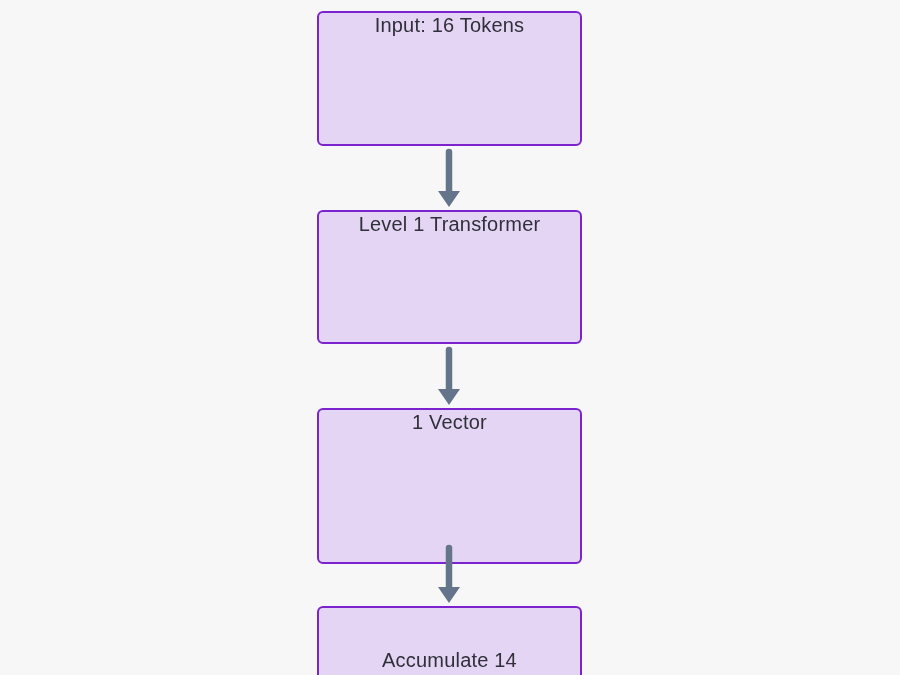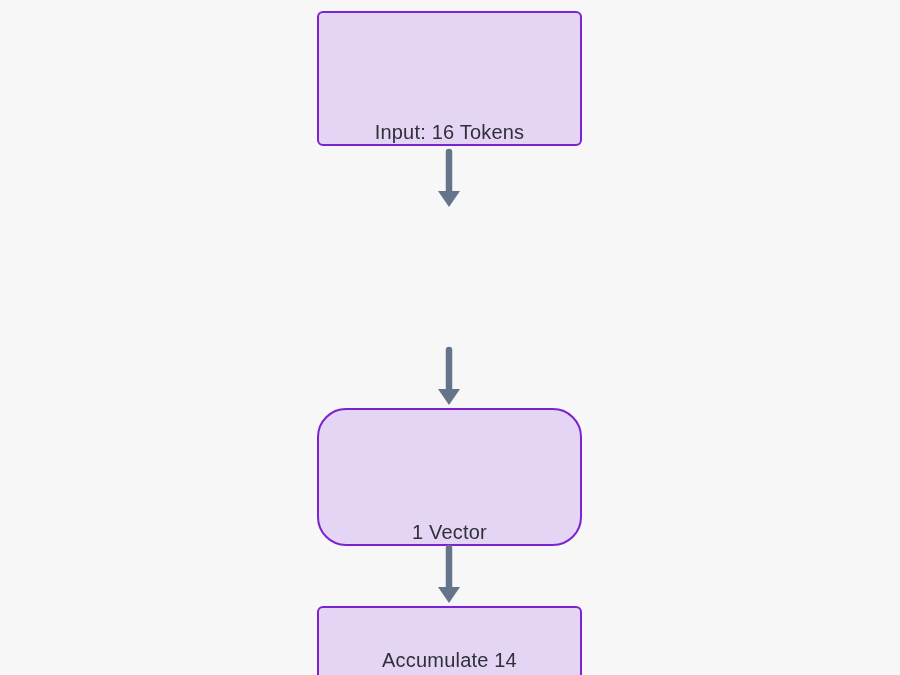--- a/index.html
+++ b/index.html
@@ -20,34 +20,34 @@
   }
   .node {
     position: absolute;
     left: 317px;
     width: 265px;
     box-sizing: border-box;
     background: #e4d5f4;
     border: 2px solid #7c22ce;
     border-radius: 6px;
     display: flex;
-    align-items: flex-end;
+    align-items: flex-start;
     justify-content: center;
   }
   .node-label {
     font-size: 20px;
     line-height: 24px;
     color: #2f3039;
     letter-spacing: 0.2px;
     text-align: center;
     white-space: nowrap;
   }
   .node-1 { top: 11px;  height: 135px; }
   .node-2 { top: 210px; height: 134px; }
-  .node-3 { top: 408px; height: 138px; border-radius: 29px; }
+  .node-3 { top: 408px; height: 156px; }
   .node-4 { top: 606px; height: 135px; align-items: flex-start; }
   .node-4 .node-label { margin-top: 40px; }
   .arrow {
     position: absolute;
     left: 429px;
     width: 40px;
     height: 64px;
   }
   .arrow-1 { top: 146px; }
   .arrow-2 { top: 344px; }
@@ -60,20 +60,23 @@
 
   <div class="node node-1">
     <span class="node-label">Input: 16 Tokens</span>
   </div>
 
   <svg class="arrow arrow-1" viewBox="0 0 40 64">
     <line x1="20" y1="6" x2="20" y2="47" stroke="#64748b" stroke-width="6.5" stroke-linecap="round"></line>
     <polygon points="9,45 31,45 20,61" fill="#64748b"></polygon>
   </svg>
 
+  <div class="node node-2">
+    <span class="node-label">Level 1 Transformer</span>
+  </div>
 
   <svg class="arrow arrow-2" viewBox="0 0 40 64">
     <line x1="20" y1="6" x2="20" y2="47" stroke="#64748b" stroke-width="6.5" stroke-linecap="round"></line>
     <polygon points="9,45 31,45 20,61" fill="#64748b"></polygon>
   </svg>
 
   <div class="node node-3">
     <span class="node-label">1 Vector</span>
   </div>
 

